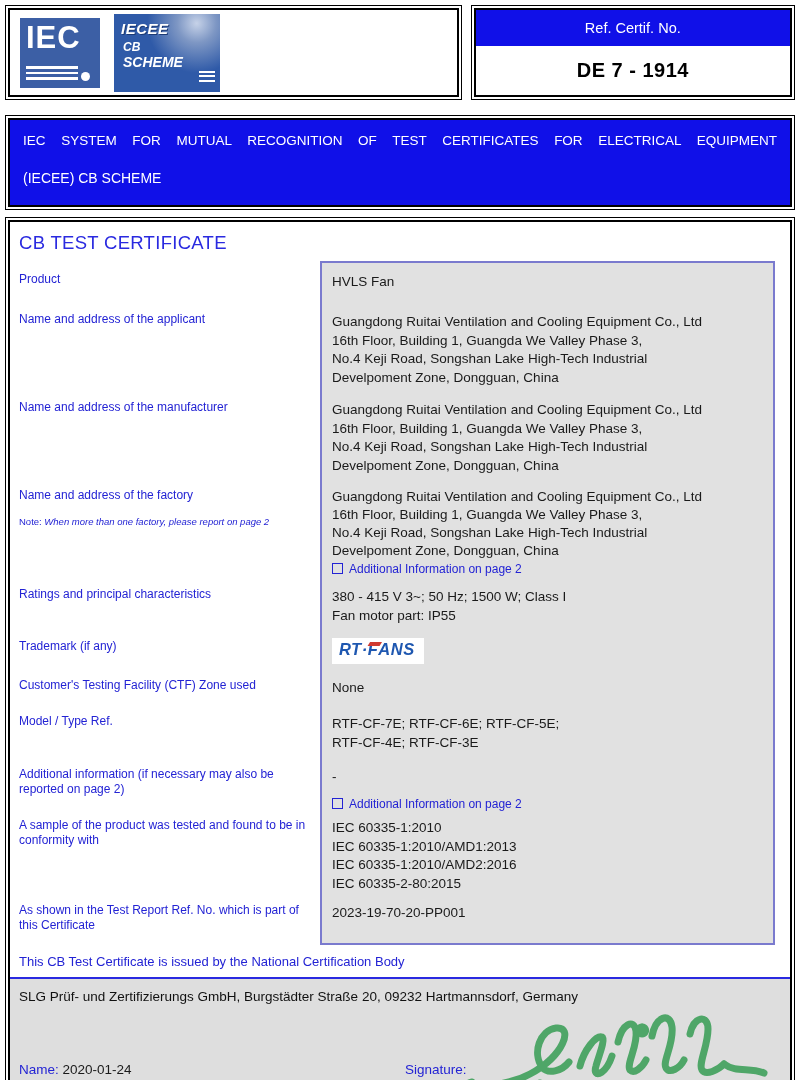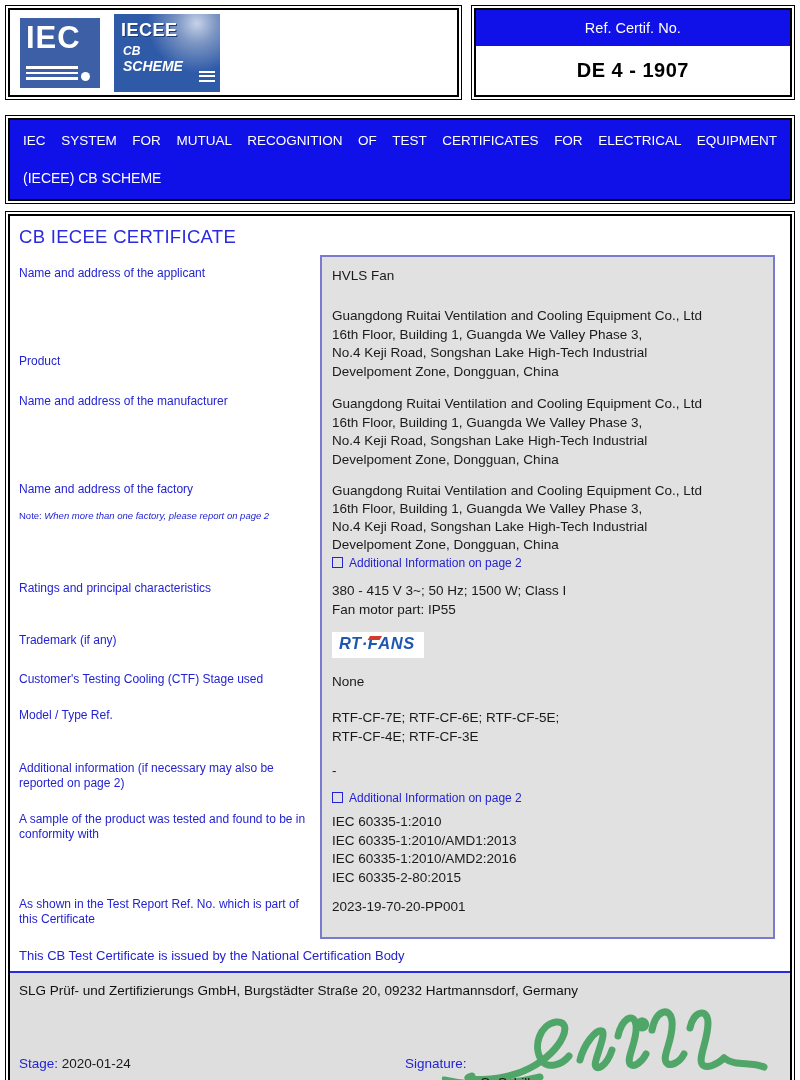--- a/index.html
+++ b/index.html
@@ -22,29 +22,29 @@
 
   .iec-logo { width:80px; height:70px; background:#3c5fa5; margin:8px 6px 8px 10px; position:relative; }
   .iec-text { color:#fff; font-size:31px; font-weight:600; letter-spacing:1px; padding:2px 0 0 6px; }
   .iec-lines { position:absolute; left:6px; bottom:8px; width:66px; }
   .iec-lines .bar { height:2.5px; background:#fff; margin-top:3px; width:52px; }
   .iec-dot { position:absolute; right:2px; bottom:-1px; width:9px; height:9px; border-radius:50%; background:#fff; }
 
   .iecee-logo { width:106px; height:78px; margin:6px 0 6px 8px; position:relative; overflow:hidden;
     background: radial-gradient(circle at 78% 12%, #c6d2e8 0%, #7e97c4 18%, #2f5aa8 46%),
                 radial-gradient(circle at 80% 95%, #8aa2cb 0%, #2f5aa8 40%); }
-  .iecee-top { color:#fff; font-size:18px; font-weight:bold; padding:6px 0 0 7px; letter-spacing:0.5px; text-shadow:1px 1px 0 #1c3a74; }
+  .iecee-top { color:#fff; font-size:15px; font-weight:bold; font-style:italic; padding:6px 0 0 7px; letter-spacing:0.5px; text-shadow:1px 1px 0 #1c3a74; }
   .iecee-mid { color:#fff; font-size:12px; font-weight:bold; font-style:italic; padding:3px 0 0 9px; }
   .iecee-bottom { color:#fff; font-size:14px; font-weight:bold; font-style:italic; padding:0 0 0 9px; }
   .iecee-menu { position:absolute; right:5px; bottom:10px; width:16px; }
   .iecee-menu .bar { height:2px; background:#fff; margin-top:2.5px; }
 
   
   .banner-frame { margin-bottom:7px; }
-  .banner-frame .inner { background:#1010e8; padding:11px 13px 11px 13px; }
+  .banner-frame .inner { background:#1010e8; padding:11px 13px 17px 13px; }
   .banner-line1 { color:#fff; font-size:13.5px; text-align:justify; line-height:19px; }
   .banner-line1::after { content:""; display:inline-block; width:100%; }
   .banner-line2 { color:#fff; font-size:14px; line-height:19px; }
 
   
   .main-frame { flex:1; }
   .main-frame .inner { display:flex; flex-direction:column; background:#fff; }
   .title { color:#2a2ae0; font-size:18.5px; font-weight:400; margin:10px 0 0 9px; letter-spacing:0.3px; }
 
   .form { display:flex; margin:7px 0 0 8px; }
@@ -100,48 +100,48 @@
             <div class="bar"></div>
               <div class="bar"></div>
               <div class="bar"></div>
           </div>
         </div>
       </div>
     </div>
     <div class="frame hdr-right">
       <div class="inner">
         <div class="ref-bar">Ref. Certif. No.</div>
-        <div class="ref-value">DE 4 - 1907</div>
+        <div class="ref-value">DE 7 - 1914</div>
       </div>
     </div>
   </div>
 
   <div class="frame banner-frame">
     <div class="inner">
       <div class="banner-line1">IEC SYSTEM FOR MUTUAL RECOGNITION OF TEST CERTIFICATES FOR ELECTRICAL EQUIPMENT</div>
       <div class="banner-line2">(IECEE) CB SCHEME</div>
     </div>
   </div>
 
   <div class="frame main-frame">
     <div class="inner">
-      <div class="title">CB IECEE CERTIFICATE</div>
+      <div class="title">CB TEST CERTIFICATE</div>
 
       <div class="form">
         <div class="labels-col">
+          <div class="lrow" style="height:40px">Product</div>
           <div class="lrow" style="height:88px">Name and address of the applicant</div>
-          <div class="lrow" style="height:40px">Product</div>
           <div class="lrow" style="height:88px">Name and address of the manufacturer</div>
           <div class="lrow" style="height:99px">
             <span>Name and address of the factory</span>
             <div class="note"><span>Note: </span><span class="it">When more than one factory, please report on page 2</span></div>
           </div>
           <div class="lrow" style="height:52px">Ratings and principal characteristics</div>
           <div class="lrow" style="height:39px">Trademark (if any)</div>
-          <div class="lrow" style="height:36px">Customer's Testing Cooling (CTF) Stage used</div>
+          <div class="lrow" style="height:36px">Customer's Testing Facility (CTF) Zone used</div>
           <div class="lrow" style="height:53px">Model / Type Ref.</div>
           <div class="lrow" style="height:51px">Additional information (if necessary may also be reported on page 2)</div>
           <div class="lrow" style="height:85px">A sample of the product was tested and found to be in conformity with</div>
           <div class="lrow" style="height:49px">As shown in the Test Report Ref. No. which is part of this Certificate</div>
         </div>
 
         <div class="values-col">
           <div class="vrow" style="height:40px">
               <div class="val">HVLS Fan</div>
             </div>
@@ -192,21 +192,21 @@
               <div class="val">2023-19-70-20-PP001</div>
             </div>
         </div>
       </div>
 
       <div class="bottom-group">
         <div class="issuer">This CB Test Certificate is issued by the National Certification Body</div>
         <div class="blue-rule"></div>
         <div class="graysec">
           <div class="ncb">SLG Prüf- und Zertifizierungs GmbH, Burgstädter Straße 20, 09232 Hartmannsdorf, Germany</div>
-          <div class="date-line"><span class="date-label">Stage:</span> <span>2020-01-24</span></div>
+          <div class="date-line"><span class="date-label">Name:</span> <span>2020-01-24</span></div>
           <div class="sig-label">Signature:</div>
           <svg class="sig-svg" width="330" height="95" viewBox="0 0 330 95">
             <g fill="none" stroke="#43a25e" stroke-width="7" stroke-linecap="round" opacity="0.92">
               <path d="M2 80 C34 87 66 85 98 77"></path>
               <path d="M30 76 C12 80 58 84 88 68 C122 50 132 20 114 22 C98 24 90 47 100 61 C106 69 120 65 127 56"></path>
               <path d="M138 60 C142 44 154 29 160 31 C164 33 156 52 154 60 C152 66 154 70 160 66 C164 63 168 56 170 50"></path>
               <path d="M176 36 C180 18 192 12 194 25 C196 40 184 58 188 64 C192 68 200 62 204 54"></path>
               <path d="M200 21 a3.5 3.5 0 1 0 0.2 0"></path>
               <path d="M210 30 C214 10 228 6 230 21 C232 38 220 56 224 62 C228 68 238 62 242 54"></path>
               <path d="M248 28 C252 10 266 8 266 23 C266 40 256 58 260 64 C264 70 276 64 282 58"></path>

